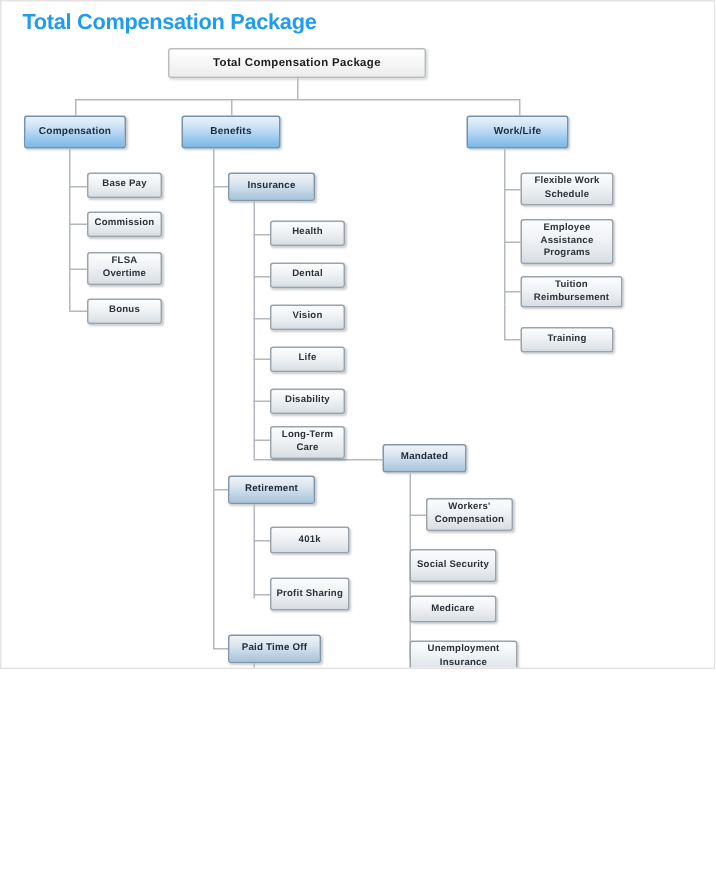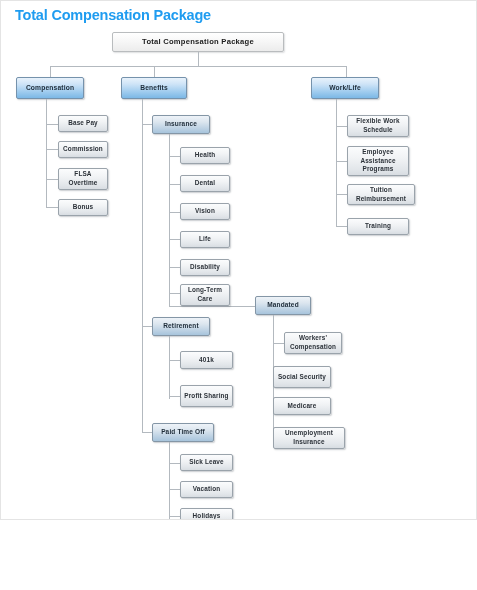--- a/index.html
+++ b/index.html
@@ -10,21 +10,21 @@
   body {
     width: 477px;
     height: 590px;
     font-family: "Liberation Sans", sans-serif;
     overflow: hidden;
     position: relative;
   }
   #page {
     position: relative;
     width: 477px;
-    height: 520px;
+    height: 446px;
     box-sizing: border-box;
     border: 1px solid #e4e4e4;
     background: #ffffff;
     overflow: hidden;
   }
   #page-title {
     position: absolute;
     left: 14px;
     top: 6px;
     font-size: 14.5px;

